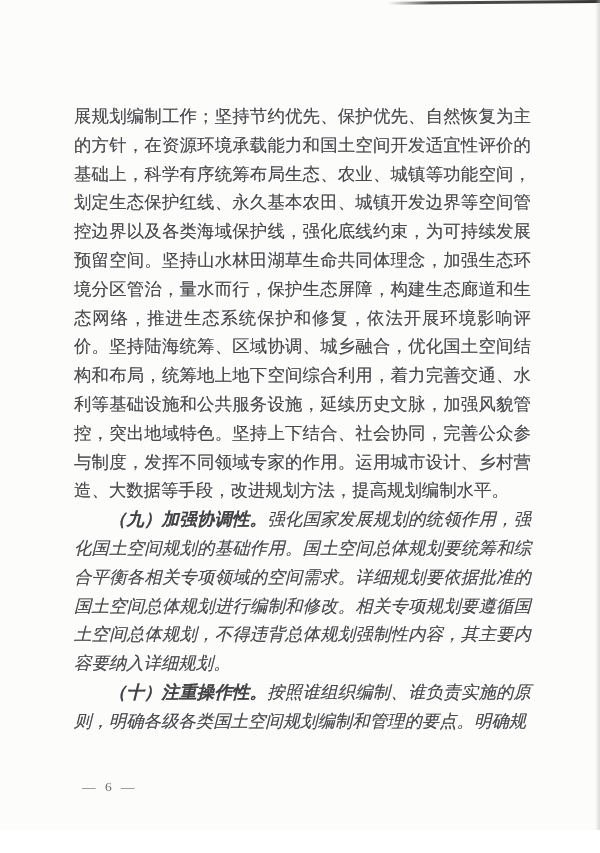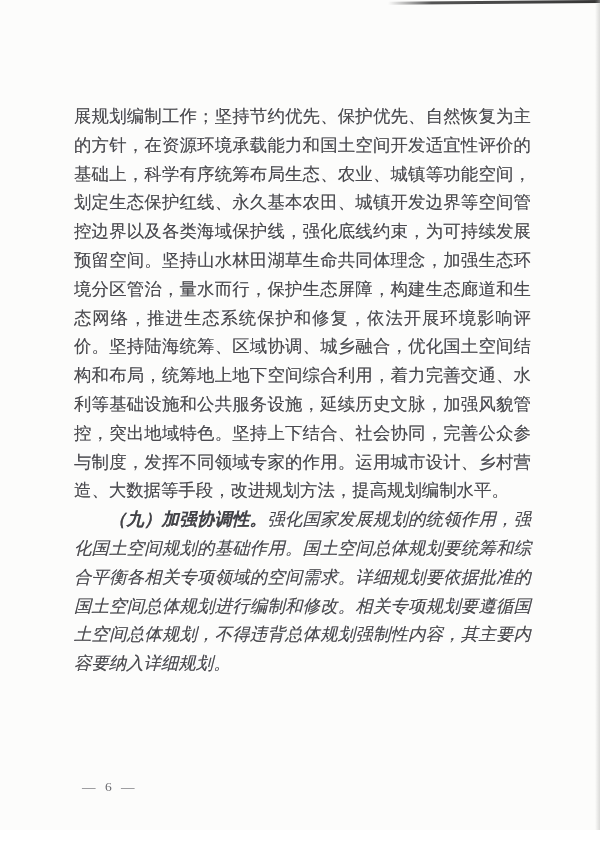--- a/index.html
+++ b/index.html
@@ -75,17 +75,18 @@
 <div class="page">
 
   <div class="scan-edge-top"></div>
   <div class="scan-shadow-right"></div>
 
   <div class="text-block">
     <p class="para"><span class="para-heading"></span><span>展规划编制工作；坚持节约优先、保护优先、自然恢复为主的方针，在资源环境承载能力和国土空间开发适宜性评价的基础上，科学有序统筹布局生态、农业、城镇等功能空间，划定生态保护红线、永久基本农田、城镇开发边界等空间管控边界以及各类海域保护线，强化底线约束，为可持续发展预留空间。坚持山水林田湖草生命共同体理念，加强生态环境分区管治，量水而行，保护生态屏障，构建生态廊道和生态网络，推进生态系统保护和修复，依法开展环境影响评价。坚持陆海统筹、区域协调、城乡融合，优化国土空间结构和布局，统筹地上地下空间综合利用，着力完善交通、水利等基础设施和公共服务设施，延续历史文脉，加强风貌管控，突出地域特色。坚持上下结合、社会协同，完善公众参与制度，发挥不同领域专家的作用。运用城市设计、乡村营造、大数据等手段，改进规划方法，提高规划编制水平。</span></p>
 
     <p class="para indent"><span class="para-heading">（九）加强协调性。</span><span>强化国家发展规划的统领作用，强化国土空间规划的基础作用。国土空间总体规划要统筹和综合平衡各相关专项领域的空间需求。详细规划要依据批准的国土空间总体规划进行编制和修改。相关专项规划要遵循国土空间总体规划，不得违背总体规划强制性内容，其主要内容要纳入详细规划。</span></p>
 
+    <p class="para indent"><span class="para-heading">（十）注重操作性。</span><span>按照谁组织编制、谁负责实施的原则，明确各级各类国土空间规划编制和管理的要点。明确规</span></p>
   </div>
 
   <div class="page-number">— 6 —</div>
 
 </div>
 
 </body></html>

